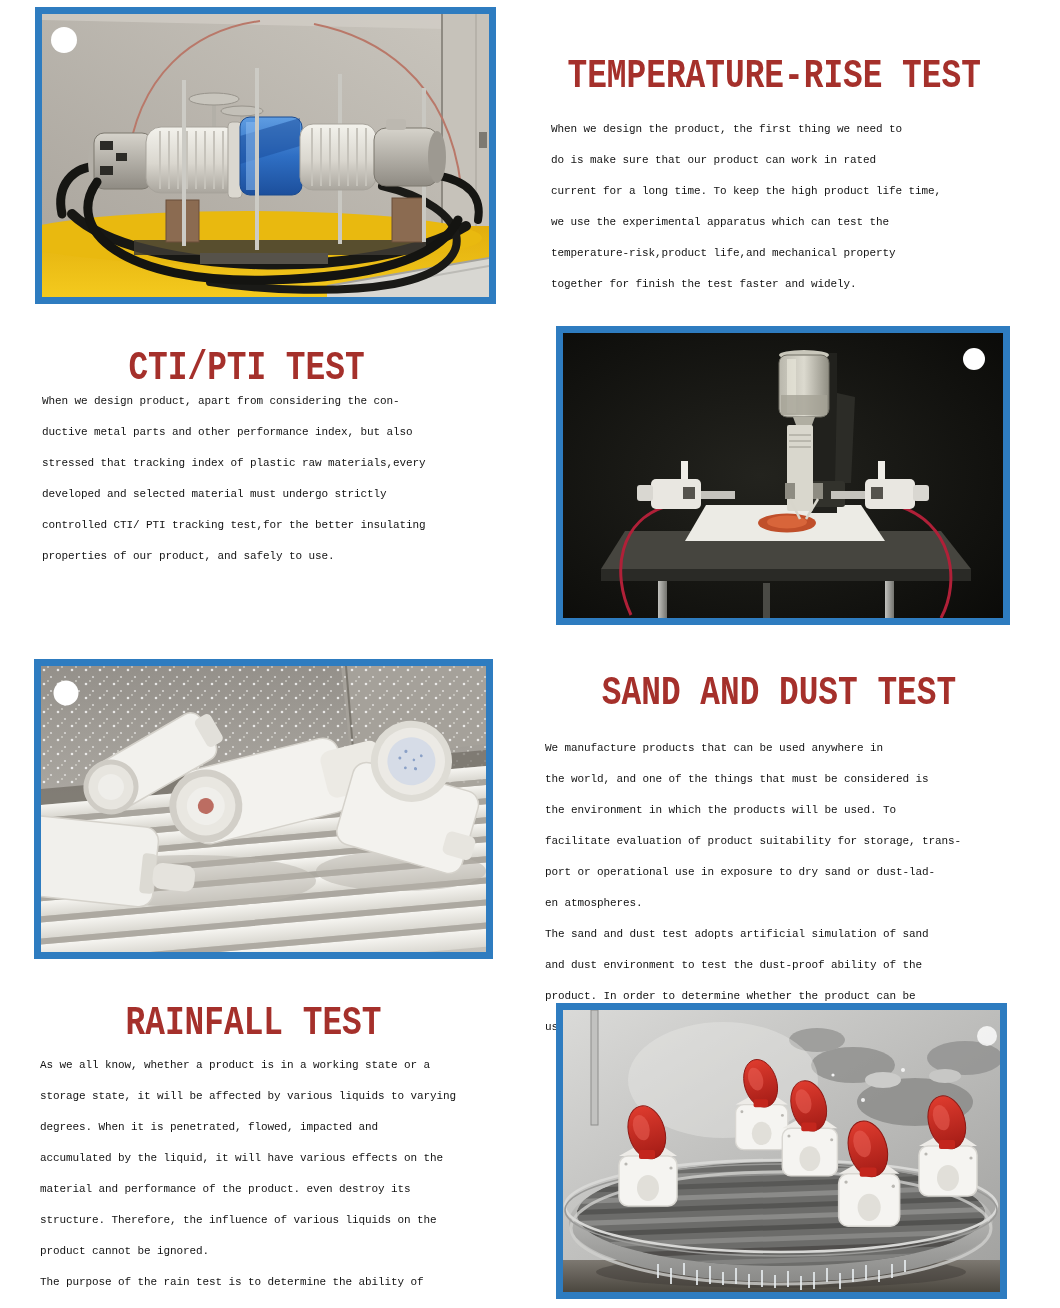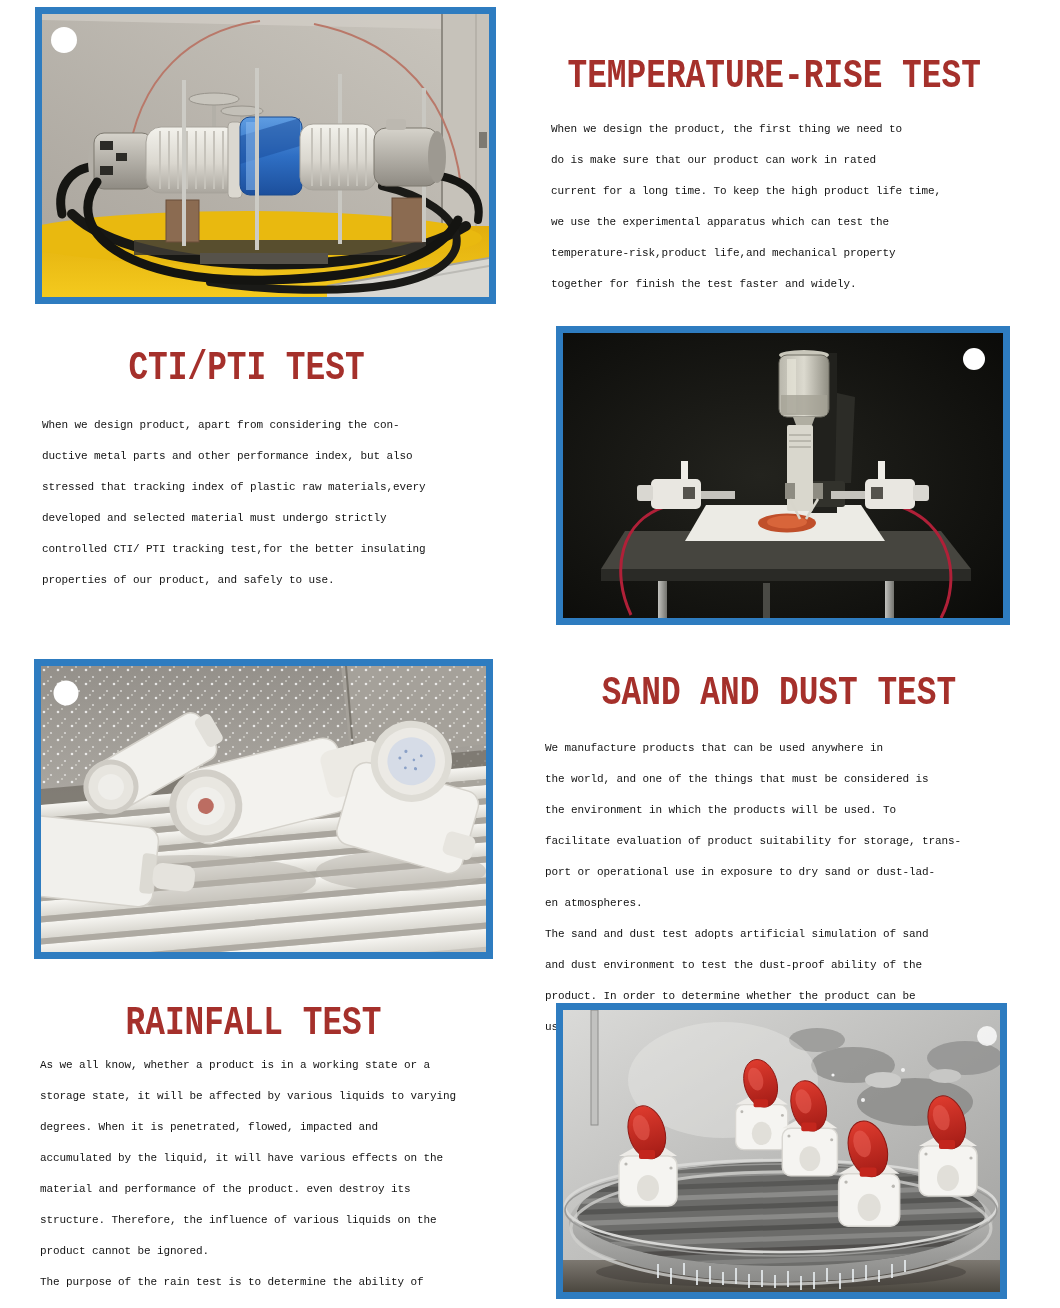--- a/index.html
+++ b/index.html
@@ -115,21 +115,21 @@
   </figure>
   <h1 class="sec-title" style="left:520px;top:52px;width:475px">TEMPERATURE-RISE TEST</h1>
   <p class="sec-body" style="left:551px;top:112px">When we design the product, the first thing we need to
 do is make sure that our product can work in rated
 current for a long time. To keep the high product life time,
 we use the experimental apparatus which can test the
 temperature-risk,product life,and mechanical property
 together for finish the test faster and widely.</p>
 
   <h1 class="sec-title" style="left:20px;top:344px;width:453px">CTI/PTI TEST</h1>
-  <p class="sec-body" style="left:42px;top:408px">When we design product, apart from considering the con-
+  <p class="sec-body" style="left:42px;top:384px">When we design product, apart from considering the con-
 ductive metal parts and other performance index, but also
 stressed that tracking index of plastic raw materials,every
 developed and selected material must undergo strictly
 controlled CTI/ PTI tracking test,for the better insulating
 properties of our product, and safely to use.</p>
   <figure class="photo" style="left:556px;top:324px;width:454px;height:299px;margin:0">
     <svg viewBox="0 0 440 285" preserveAspectRatio="none">
       <defs>
         <radialGradient id="p2bg" cx=".45" cy=".5" r=".8">
             <stop offset="0" stop-color="#23231e"></stop>

